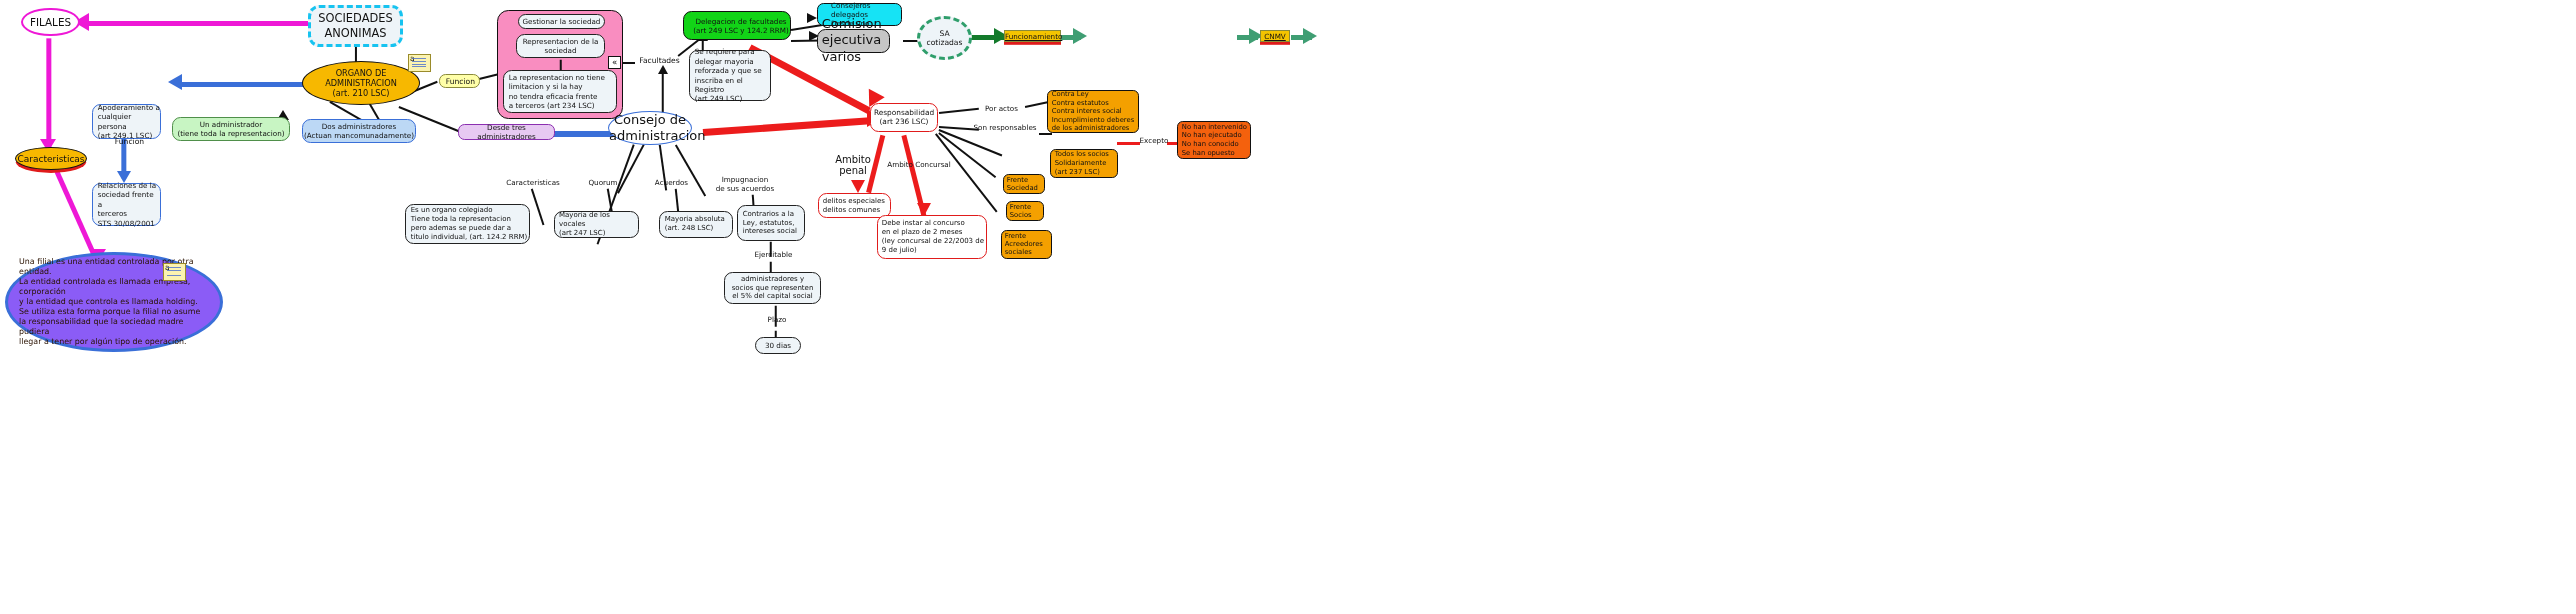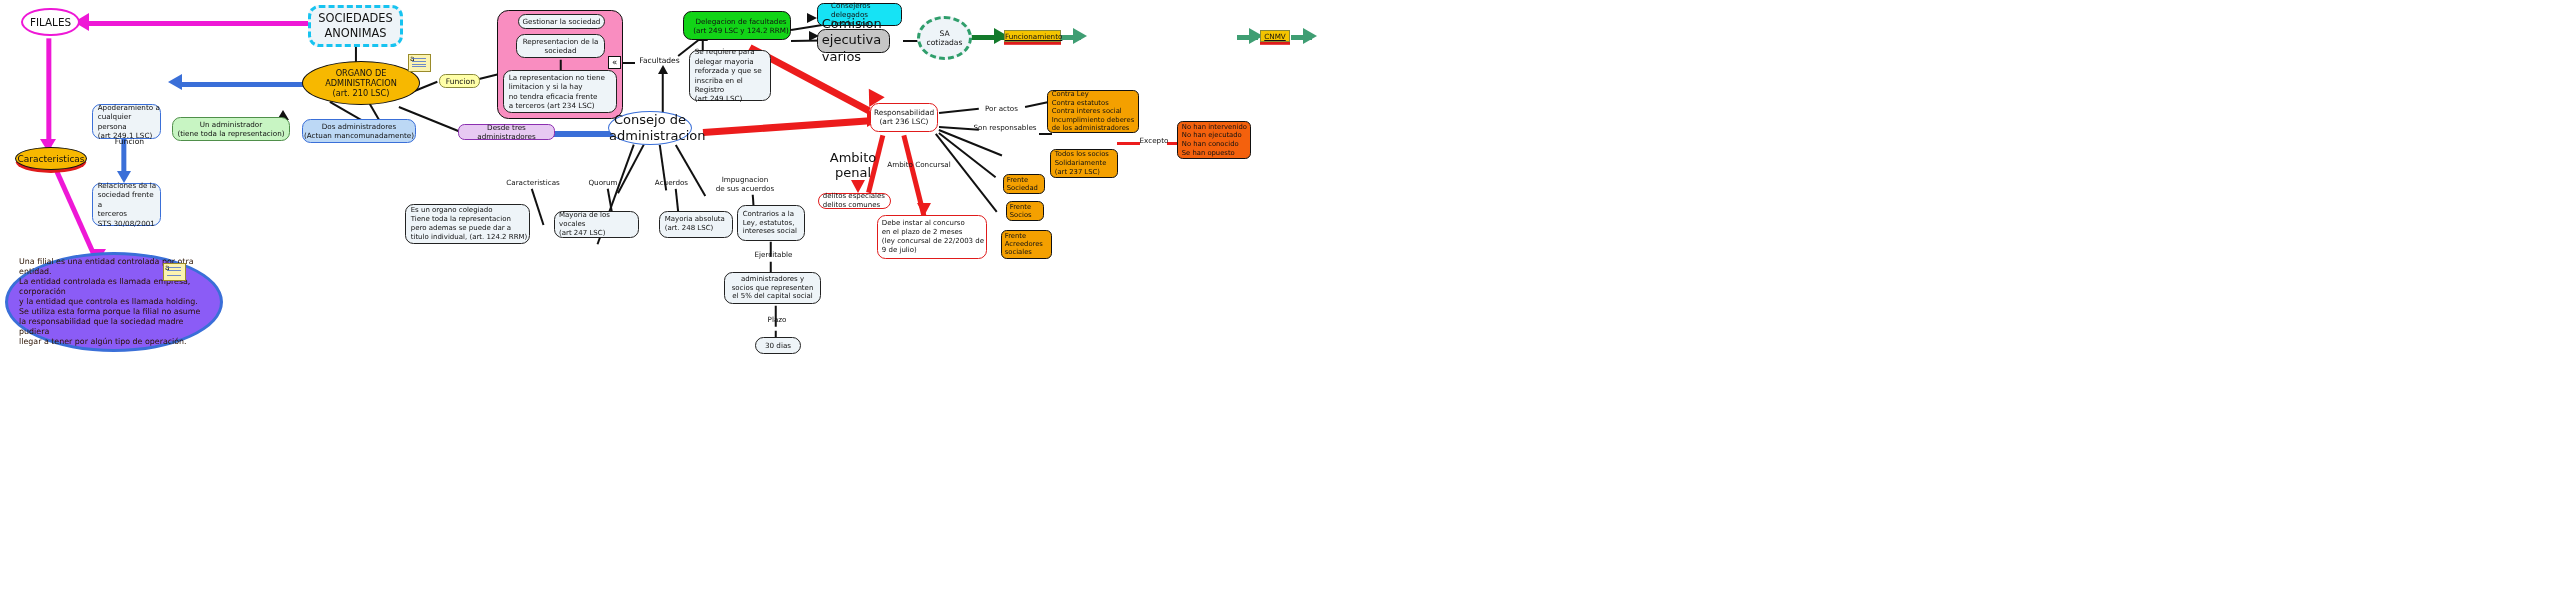--- a/index.html
+++ b/index.html
@@ -344,29 +344,29 @@
     <span class="txt" style="text-align:left;padding-left:2.8px;">Frente
 Socios</span>
   </div>
 
   <div class="node orangeBox" style="left:1001px;top:207px;width:51px;height:28.5px;font-size:6.8px;line-height:1.25;">
     <span class="txt" style="text-align:left;padding-left:2.8px;">Frente
 Acreedores
 sociales</span>
   </div>
 
-  <div class="node nolabel" style="left:820px;top:159px;width:66px;height:11.4px;font-size:13px;">
+  <div class="node nolabel" style="left:820px;top:159px;width:66px;height:11.4px;font-size:10px;">
     <span class="txt">Ambito penal</span>
   </div>
 
   <div class="node nolabel" style="left:878px;top:159px;width:82px;height:11.4px;font-size:7.2px;">
     <span class="txt">Ambito Concursal</span>
   </div>
 
-  <div class="node redBox" style="left:818px;top:193px;width:73px;height:16px;font-size:7px;line-height:1.26;">
+  <div class="node redBox" style="left:818px;top:193px;width:73px;height:25px;font-size:7px;line-height:1.26;">
     <span class="txt" style="text-align:left;padding-left:3.8px;">delitos especiales
 delitos comunes</span>
   </div>
 
   <div class="node redBox" style="left:877px;top:215px;width:110px;height:44px;font-size:7px;line-height:1.26;">
     <span class="txt" style="text-align:left;padding-left:3.8px;">Debe instar al concurso
 en el plazo de 2 meses
 (ley concursal de 22/2003 de
 9 de julio)</span>
   </div>

